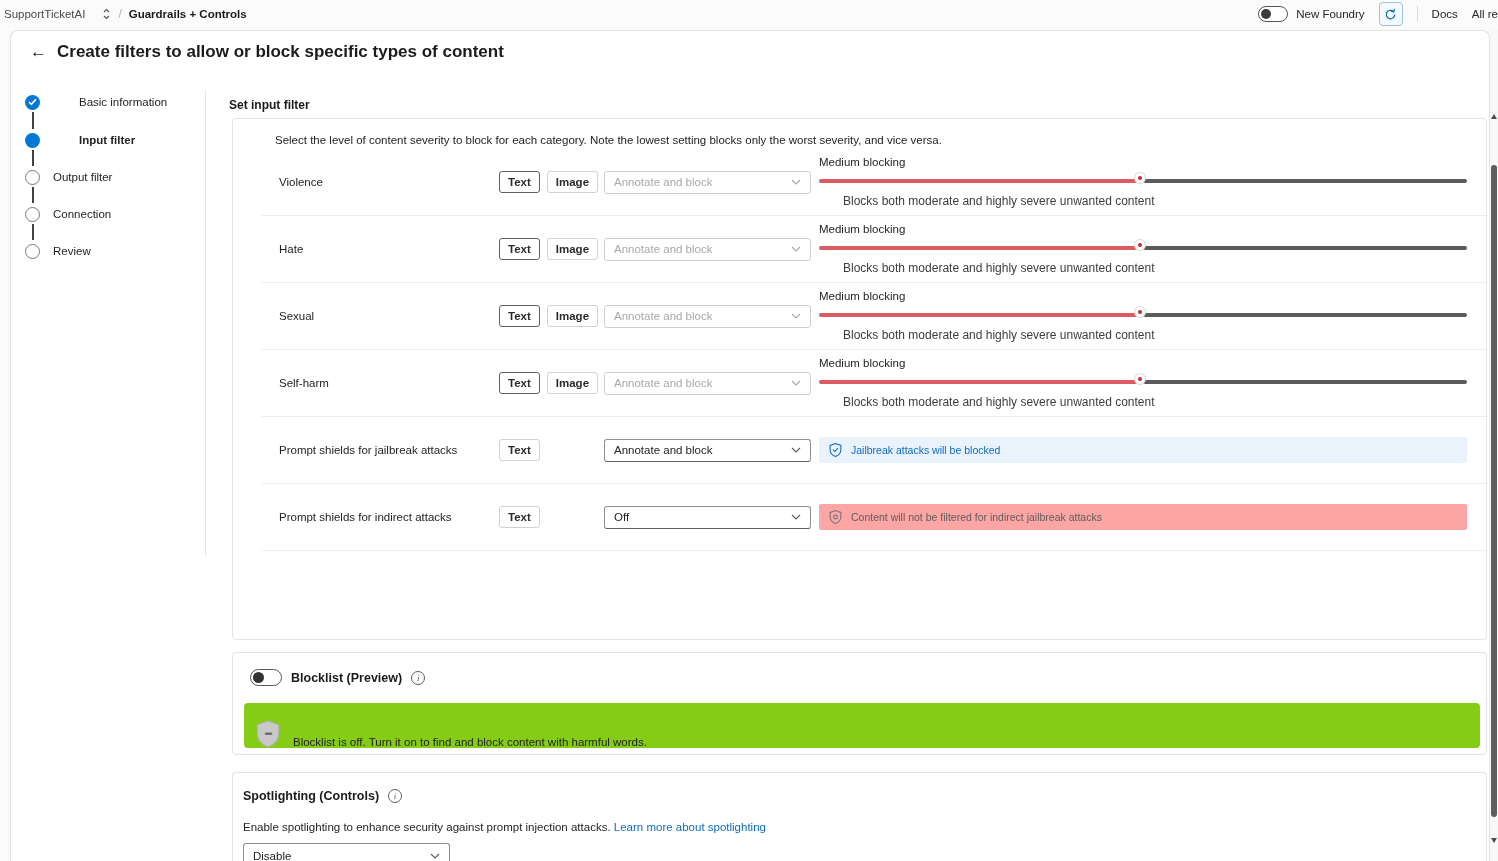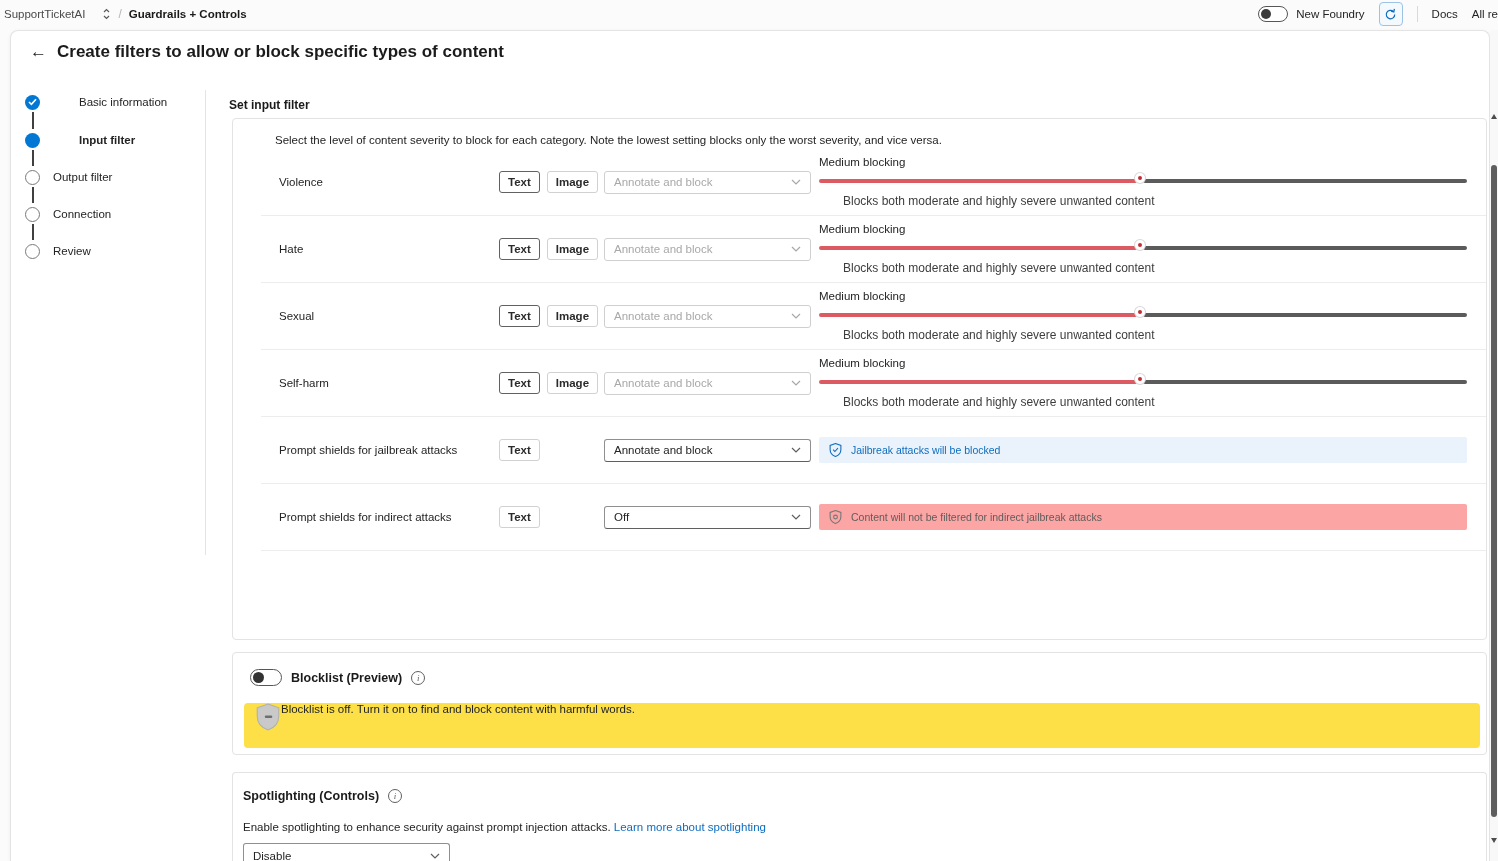--- a/index.html
+++ b/index.html
@@ -86,21 +86,21 @@
   .bl-head { position:absolute; left:250px; top:669px; display:flex; align-items:center; gap:9px; }
   .toggle-md { width:32px; height:17px; border:1px solid #565656; border-radius:10px;
     background:#fff; position:relative; cursor:pointer; flex:0 0 auto; }
   .toggle-md .knob { position:absolute; left:2px; top:2px; width:11px; height:11px;
     border-radius:50%; background:#333; }
   .bl-title { font-size:12.5px; font-weight:700; color:#1b1b1b; }
   .info-circle { width:14px; height:14px; border:1px solid #5f5f5f; border-radius:50%;
     font-size:9px; color:#5f5f5f; display:inline-flex; align-items:center; justify-content:center;
     font-family:"Liberation Serif", serif; font-style:italic; cursor:pointer; }
   .bl-panel { position:absolute; left:244px; top:703px; width:1236px; height:45px;
-    background:#fde047; border-radius:4px; display:flex; align-items:flex-start; padding:0 11px; }
+    background:#84cc16; border-radius:4px; display:flex; align-items:flex-end; gap:12px; padding:0 11px; }
   .bl-msg { font-size:11.5px; color:#242424; }
   
   .sp-head { position:absolute; left:243px; top:789px; display:flex; align-items:center; gap:9px; }
   .sp-title { font-size:12.5px; font-weight:700; color:#1b1b1b; }
   .sp-desc { position:absolute; left:243px; top:818px; font-size:11.5px; color:#242424; }
   .sp-desc .link { display:inline; }
   .sp-dd { position:absolute; left:243px; top:843px; }
   
   .scrollbar { position:absolute; left:1490px; top:30px; width:8px; height:831px; background:#f8f8f8; }
   .sb-up { position:absolute; left:1px; top:84px; width:0; height:0;

